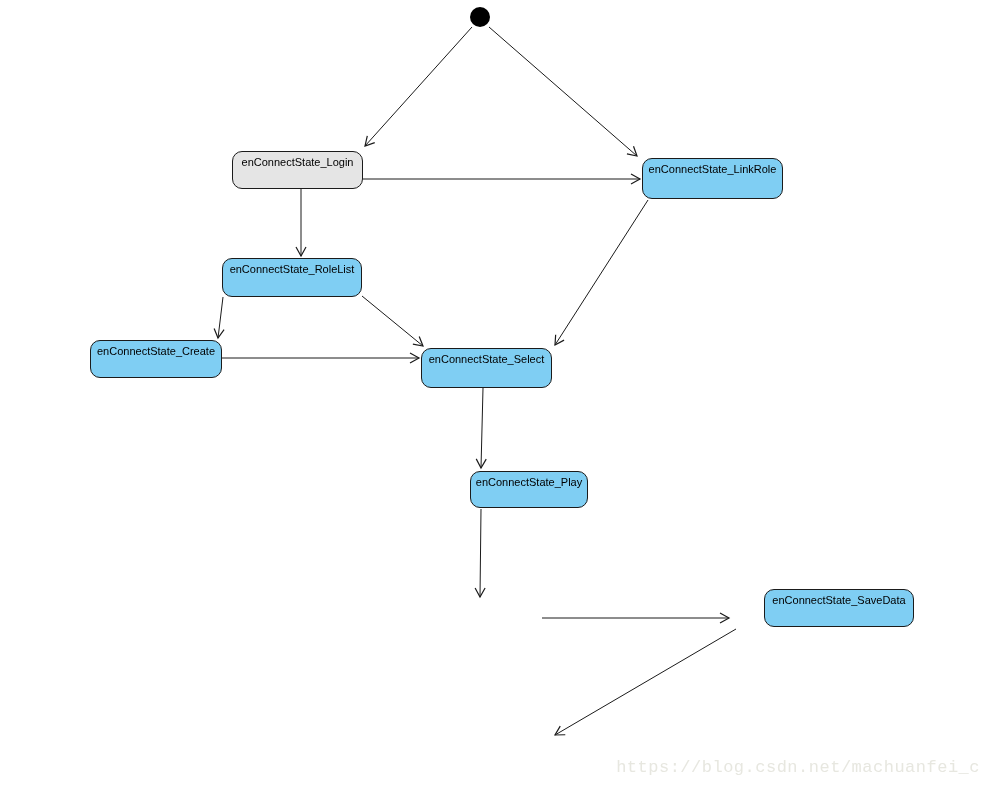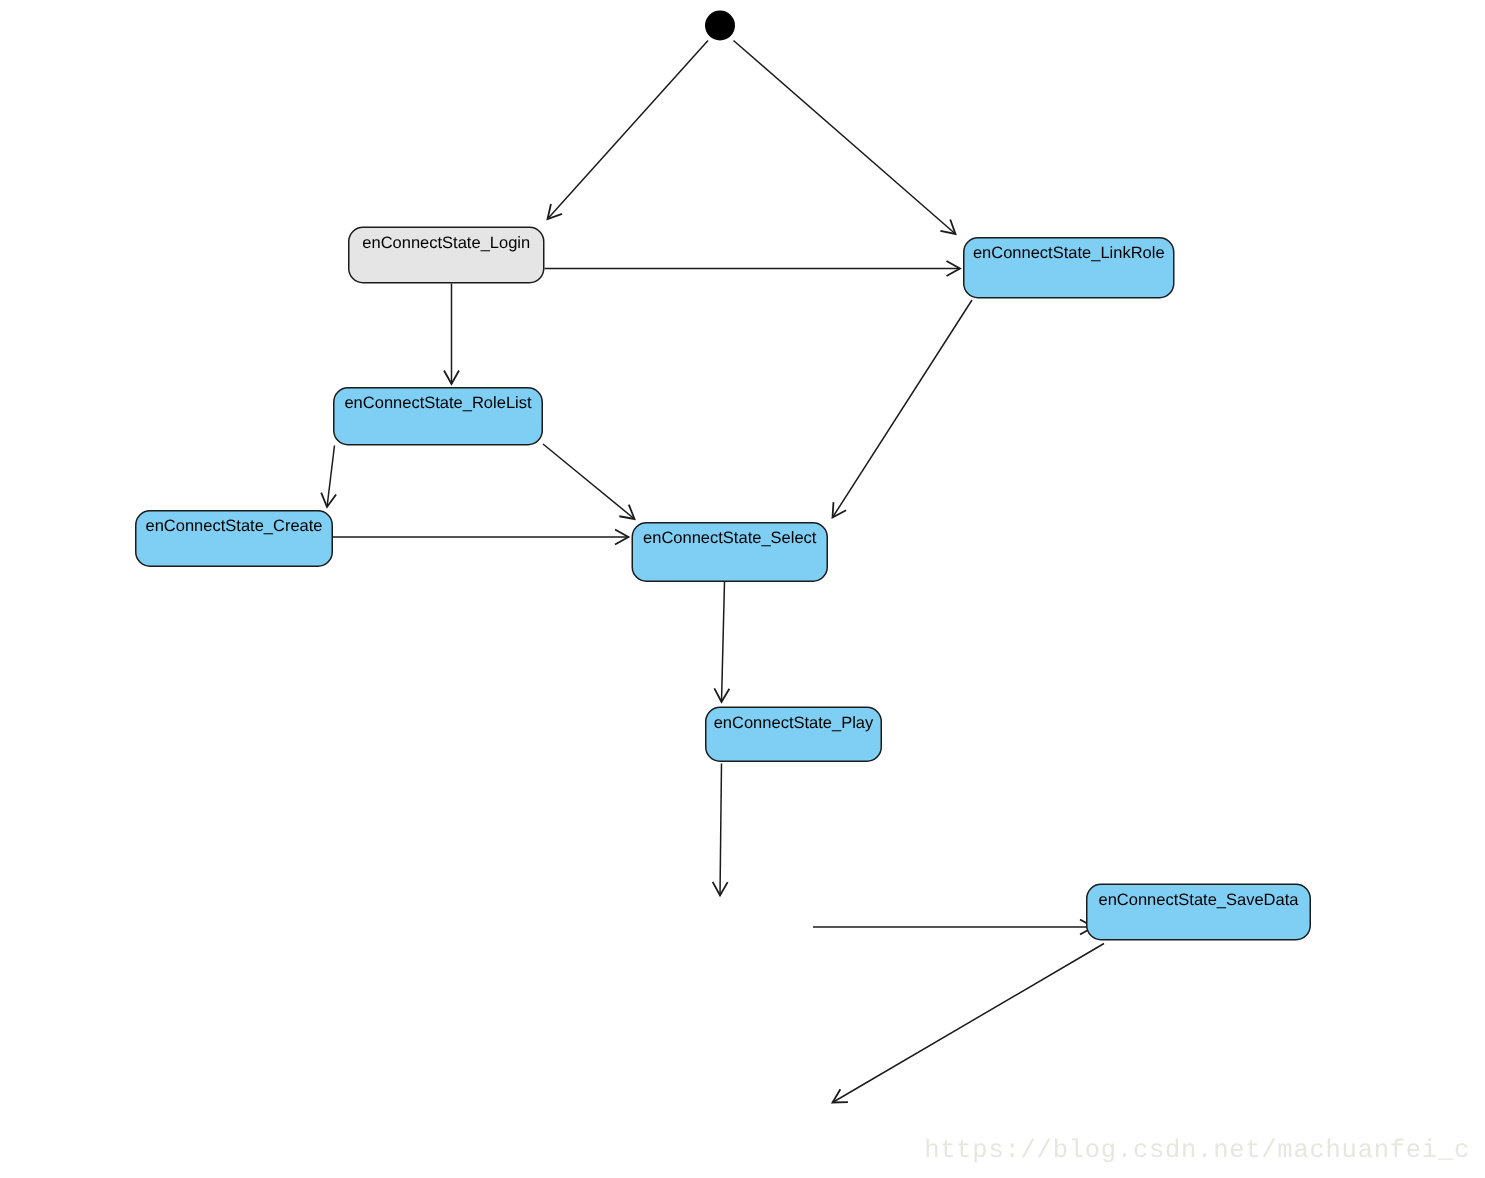--- a/index.html
+++ b/index.html
@@ -81,18 +81,18 @@
     <circle id="initial-dot" cx="480" cy="17" r="10" fill="#000000"></circle>
   </svg>
 
   <div id="node-layer">
       <div class="state-node" style="left: 232px; top: 151px; width: 131px; height: 38px; background: #e5e5e5; border-color: rgb(27, 27, 27); color: rgb(0, 0, 0);"><span>enConnectState_Login</span></div>
       <div class="state-node" style="left: 642px; top: 158px; width: 141px; height: 41px; background: rgb(127, 206, 243); border-color: rgb(27, 27, 27); color: rgb(0, 0, 0);"><span>enConnectState_LinkRole</span></div>
       <div class="state-node" style="left: 222px; top: 258px; width: 140px; height: 39px; background: rgb(127, 206, 243); border-color: rgb(27, 27, 27); color: rgb(0, 0, 0);"><span>enConnectState_RoleList</span></div>
       <div class="state-node" style="left: 421px; top: 348px; width: 131px; height: 40px; background: rgb(127, 206, 243); border-color: rgb(27, 27, 27); color: rgb(0, 0, 0);"><span>enConnectState_Select</span></div>
       <div class="state-node" style="left: 90px; top: 340px; width: 132px; height: 38px; background: rgb(127, 206, 243); border-color: rgb(27, 27, 27); color: rgb(0, 0, 0);"><span>enConnectState_Create</span></div>
       <div class="state-node" style="left: 422px; top: 471px; width: 118px; height: 37px; background: rgb(127, 206, 243); border-color: rgb(27, 27, 27); color: rgb(0, 0, 0); margin-left: 48px;"><span>enConnectState_Play</span></div>
-      <div class="state-node" style="left: 724px; top: 589px; width: 150px; height: 38px; background: rgb(127, 206, 243); border-color: rgb(27, 27, 27); color: rgb(0, 0, 0);"><span>enConnectState_SaveData</span></div>
+      <div class="state-node" style="left: 764px; top: 589px; width: 150px; height: 38px; background: rgb(127, 206, 243); border-color: rgb(27, 27, 27); color: rgb(0, 0, 0);"><span>enConnectState_SaveData</span></div>
     </div>
 
   <div class="watermark" style="color: rgb(231, 231, 224);">https://blog.csdn.net/machuanfei_c</div>
 
 </div>
 
 </body></html>

